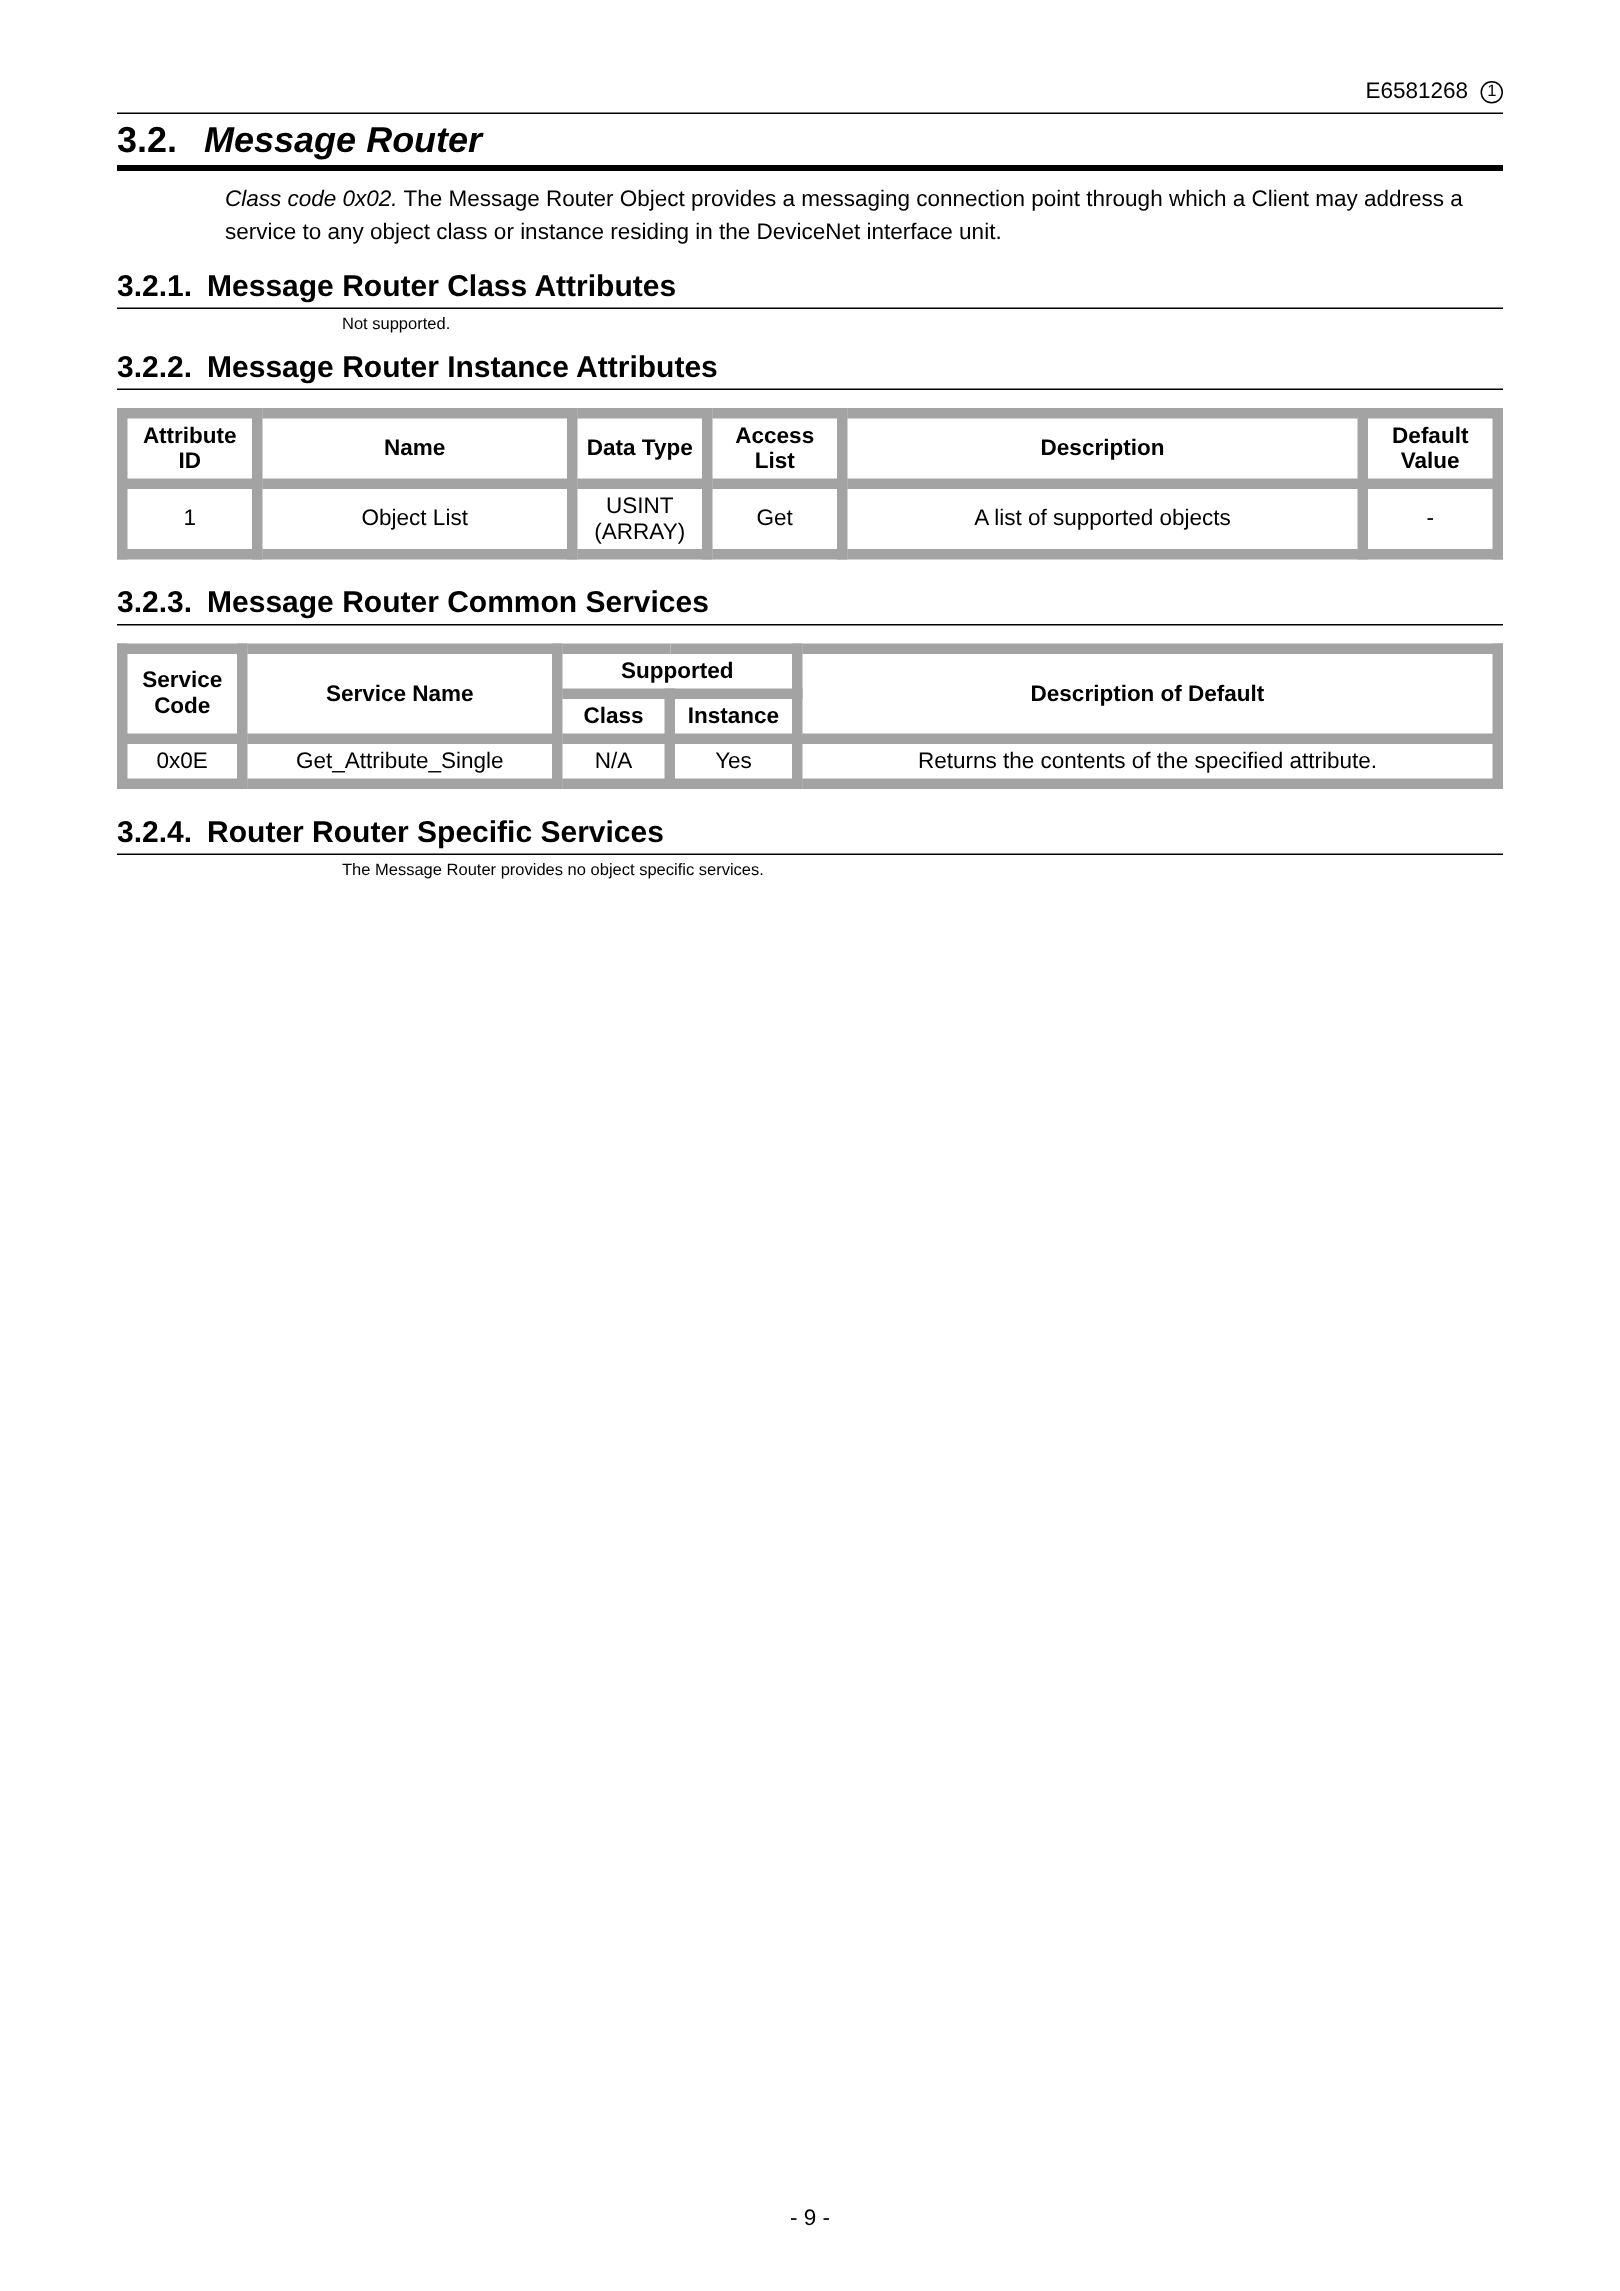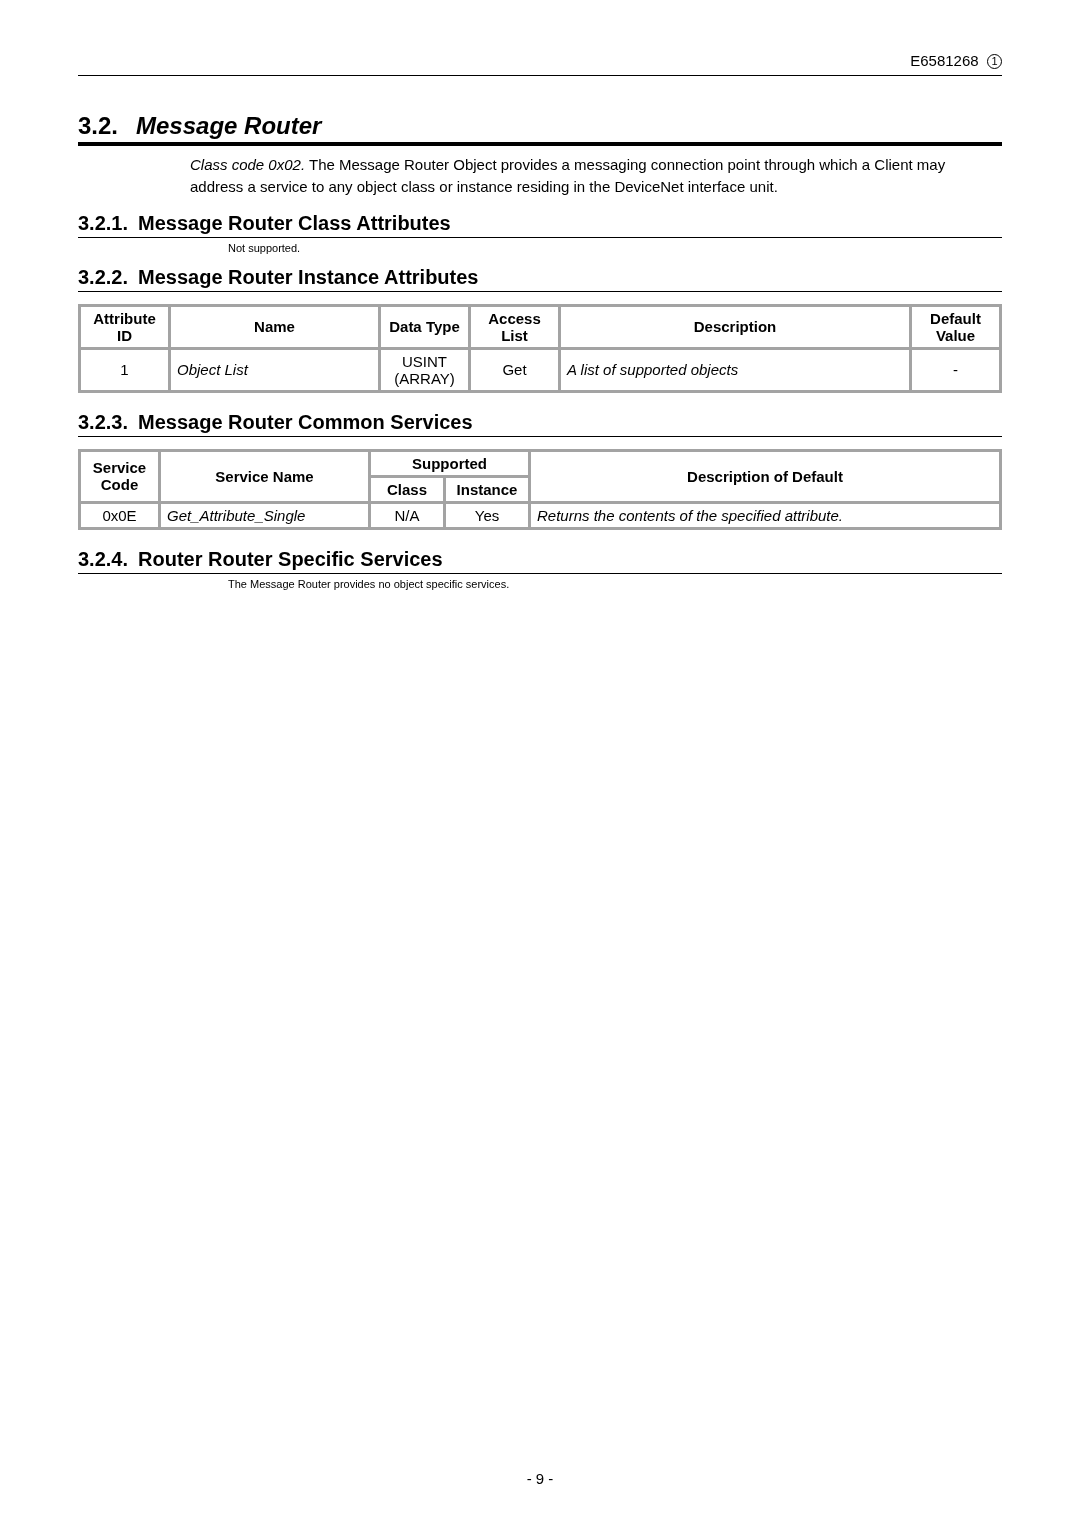--- a/index.html
+++ b/index.html
@@ -28,26 +28,25 @@
     font-size: 11px;
     vertical-align: 1px;
   }
   .thin-rule { border: none; border-top: 1.5px solid #000; margin: 0; }
   .thick-rule { border: none; border-top: 4px solid #000; margin: 0; }
   .section-row {
     display: flex;
     align-items: center;
     gap: 18px;
     padding: 4px 0 2px 0;
-    margin-top: 32px;
   }
   .sec-num { font-size: 24px; font-weight: bold; }
   .sec-title { font-size: 24px; font-weight: bold; font-style: italic; }
   .intro {
-    margin: 8px 0 14px 112px;
+    margin: 8px 0 14px 72px;
     font-size: 15px;
     line-height: 1.45;
   }
   .intro em { font-style: italic; }
   .sub-heading {
     font-size: 20px;
     font-weight: bold;
     margin-top: 10px;
   }
   .sub-heading .sn { margin-right: 10px; }
@@ -56,38 +55,38 @@
     margin: 4px 0 12px 150px;
     font-size: 11px;
   }
   table {
     border-collapse: collapse;
     width: 100%;
     margin: 12px 0 18px 0;
     font-size: 15px;
   }
   th, td {
-    border: 3px solid #a3a3a3;
+    border: 7px solid #a3a3a3;
     padding: 3px 6px;
     vertical-align: middle;
   }
   th { font-weight: bold; text-align: center; }
   .t1 col.c1 { width: 90px; }
   .t1 col.c2 { width: 210px; }
   .t1 col.c3 { width: 90px; }
   .t1 col.c4 { width: 90px; }
   .t1 col.c5 { width: auto; }
   .t1 col.c6 { width: 90px; }
   .t2 col.c1 { width: 80px; }
   .t2 col.c2 { width: 210px; }
   .t2 col.c3 { width: 75px; }
   .t2 col.c4 { width: 85px; }
   .t2 col.c5 { width: auto; }
   .center { text-align: center; }
-  .left { text-align: left; font-style: italic; }
+  .left { text-align: center; }
   .footer {
     position: absolute;
     bottom: 40px;
     left: 0; right: 0;
     text-align: center;
     font-size: 15px;
   }
 </style>
 </head>
 <body>

